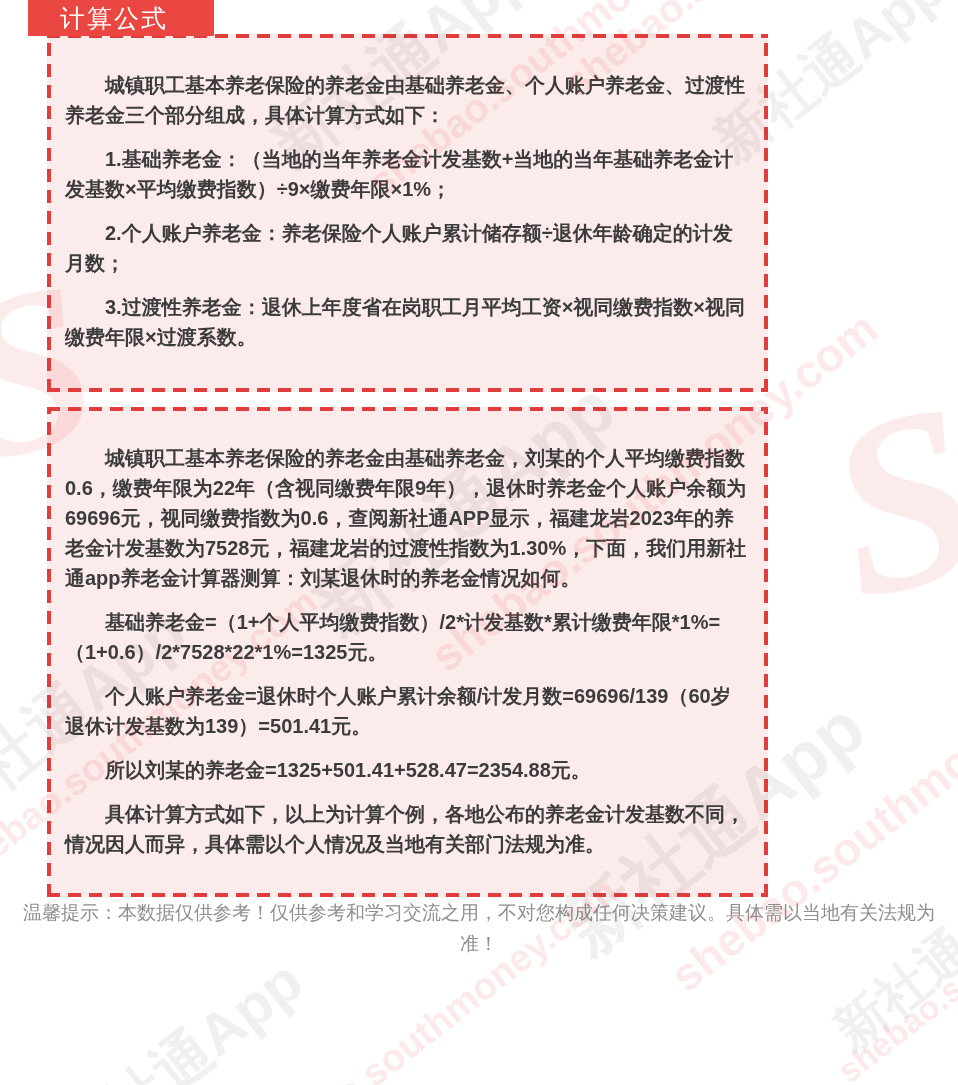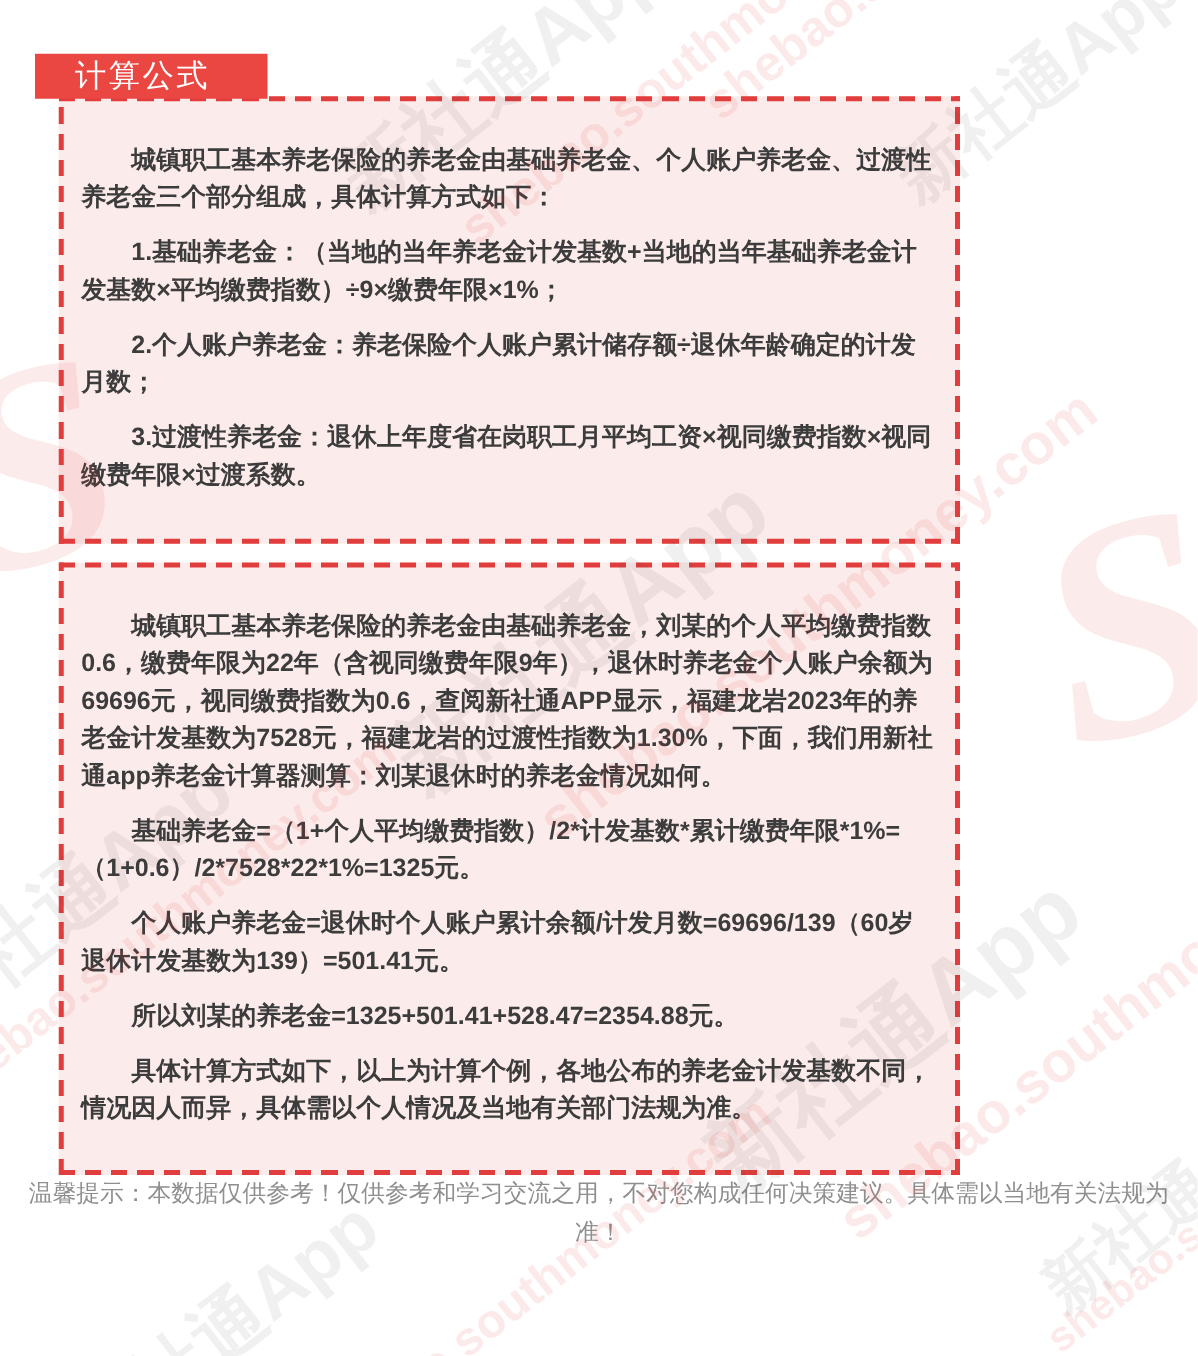--- a/index.html
+++ b/index.html
@@ -36,21 +36,20 @@
     color: rgba(228, 62, 62, 0.10);
     font-family: "Liberation Serif", "DejaVu Serif", serif;
     font-style: italic;
     font-weight: bold;
   }
 
   
   .page {
     position: relative;
     z-index: 1;
-    padding-top: 43px;
   }
   .section { position: relative; }
   .banner {
     position: relative;
     z-index: 2;
     display: inline-block;
     margin-left: 28px;
     background: var(--banner-red, #ea4642);
     color: var(--banner-text, #ffffff);
     font-size: 25px;

